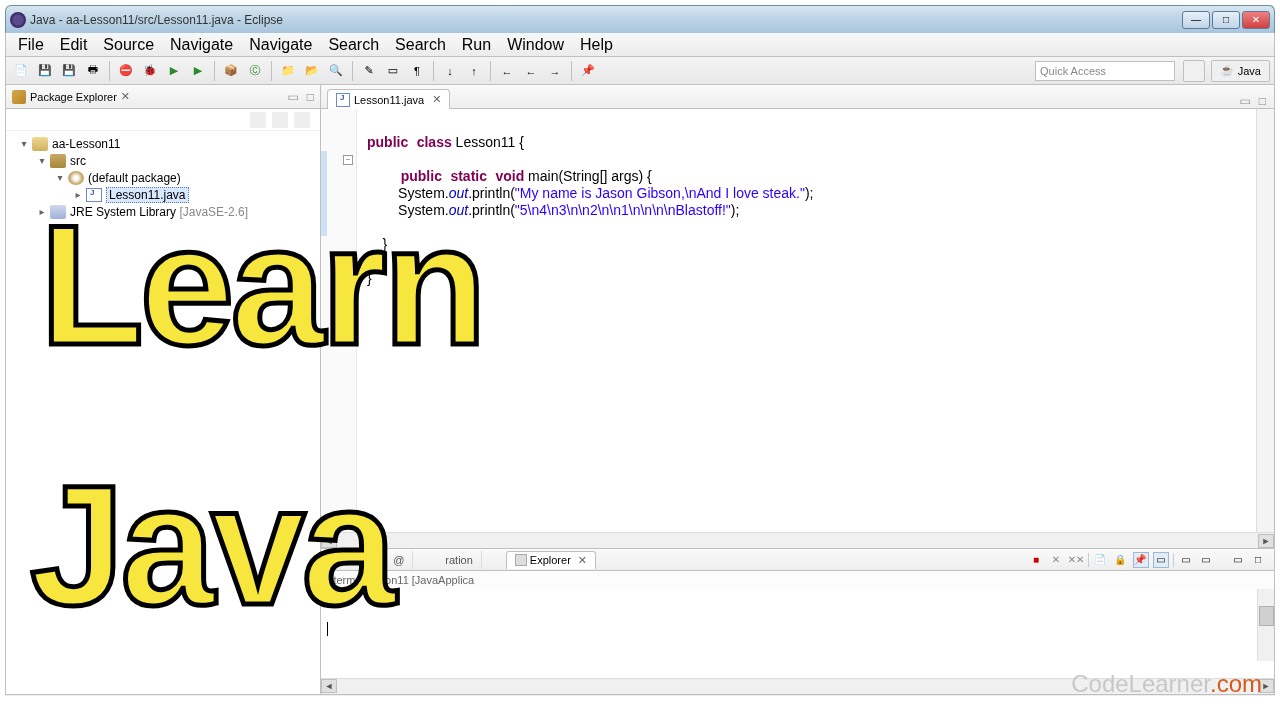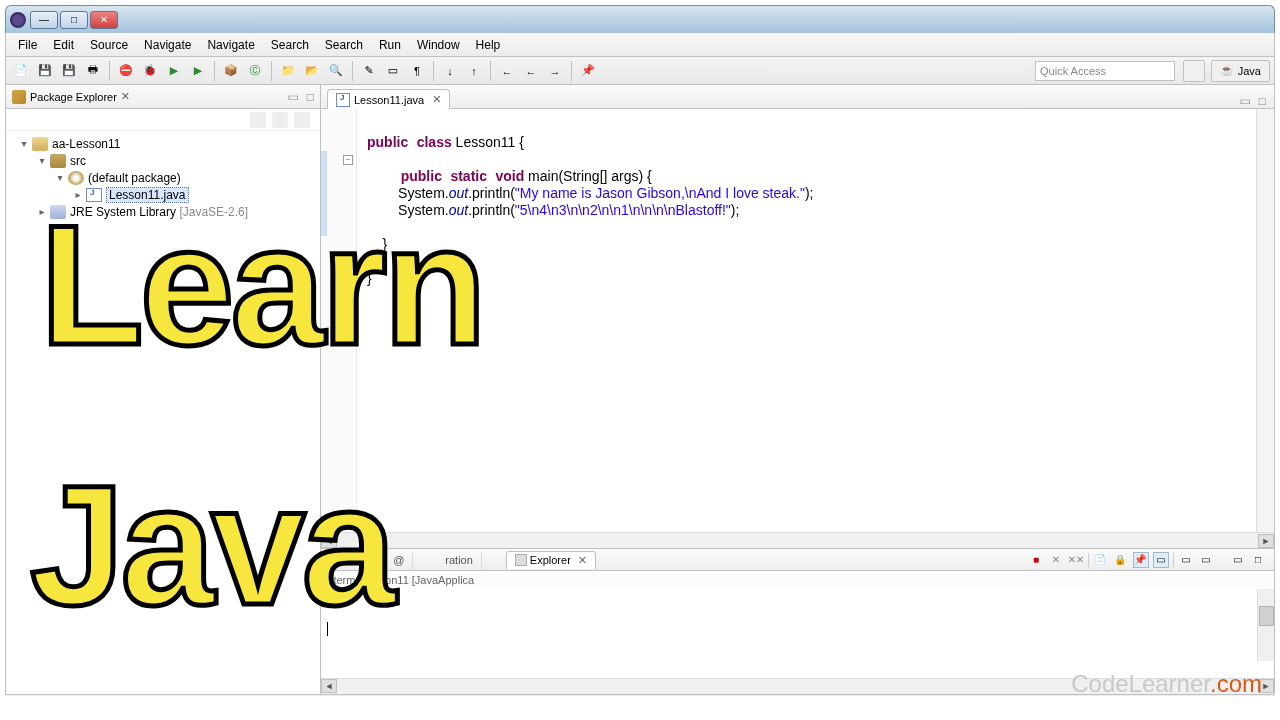--- a/index.html
+++ b/index.html
@@ -7,21 +7,21 @@
 
 .window { width: 1280px; height: 720px; background: #fff; border: 5px solid #fff; display: flex; flex-direction: column; }
 
 .titlebar { height: 28px; background: linear-gradient(180deg, #d8e6f0 0%, #bcd3e4 50%, #a8c5de 100%); display: flex; align-items: center; padding: 0 4px; border: 1px solid #6d8fab; border-bottom: none; border-radius: 6px 6px 0 0; }
 .titlebar .icon { width: 16px; height: 16px; margin-right: 4px; background: radial-gradient(circle, #5b4b8a 40%, #3b2b6a 60%); border-radius: 50%; }
 .titlebar .title { font-size: 12px; color: #333; flex: 1; }
 .winbtns { display: flex; gap: 2px; }
 .winbtn { width: 28px; height: 18px; border: 1px solid #5a7a9a; border-radius: 3px; background: linear-gradient(180deg, #e8f0f8, #c0d4e8); display: flex; align-items: center; justify-content: center; font-size: 10px; font-family: Arial; }
 .winbtn.close { background: linear-gradient(180deg, #f08080, #d04040); color: #fff; }
 
-.menubar { height: 24px; background: linear-gradient(180deg, #f8f8f8, #ececec); border: 1px solid #c0c0c0; border-top: none; display: flex; align-items: center; padding: 0 4px; font-size: 12px; }
+.menubar { height: 24px; background: linear-gradient(180deg, #f8f8f8, #ececec); border: 1px solid #c0c0c0; border-top: none; display: flex; align-items: center; padding: 0 4px; font-size: 16px; }
 .menubar > div { padding: 2px 8px; cursor: default; }
 
 .toolbar { height: 28px; background: linear-gradient(180deg, #f4f4f4, #e8e8e8); border: 1px solid #c0c0c0; border-top: none; display: flex; align-items: center; padding: 2px 4px; gap: 2px; }
 .tbtn { width: 22px; height: 22px; display: flex; align-items: center; justify-content: center; border: 1px solid transparent; border-radius: 2px; font-size: 11px; }
 .sep { width: 1px; height: 20px; background: #c0c0c0; margin: 0 3px; }
 .quickaccess { margin-left: auto; width: 140px; height: 20px; border: 1px solid #c0c0c0; padding: 0 4px; font-size: 11px; color: #888; display: flex; align-items: center; background: #fff; }
 .persp { width: 22px; height: 22px; border: 1px solid #c0c0c0; background: #f0f0f0; border-radius: 2px; margin-left: 6px; }
 .javabtn { height: 22px; padding: 0 8px; border: 1px solid #c0c0c0; background: #f0f0f0; border-radius: 2px; margin-left: 4px; display: flex; align-items: center; font-size: 11px; gap: 4px; }
 
 .mainarea { flex: 1; display: flex; border: 1px solid #c0c0c0; border-top: none; background: #fff; }
@@ -88,20 +88,21 @@
 .watermark .dom { color:#d85a1a; }
 
 .statusbar { height:20px; background:#fff; border-top:1px solid #eee; }
 </style>
 </head>
 <body>
 
 <div class="window">
   <div class="titlebar">
     <div class="icon"></div>
+    <div class="title">Java - aa-Lesson11/src/Lesson11.java - Eclipse</div>
     <div class="winbtns">
       <div class="winbtn">—</div>
       <div class="winbtn">□</div>
       <div class="winbtn close">✕</div>
     </div>
   </div>
 
   <div class="menubar">
     <div>File</div>
     <div>Edit</div>

